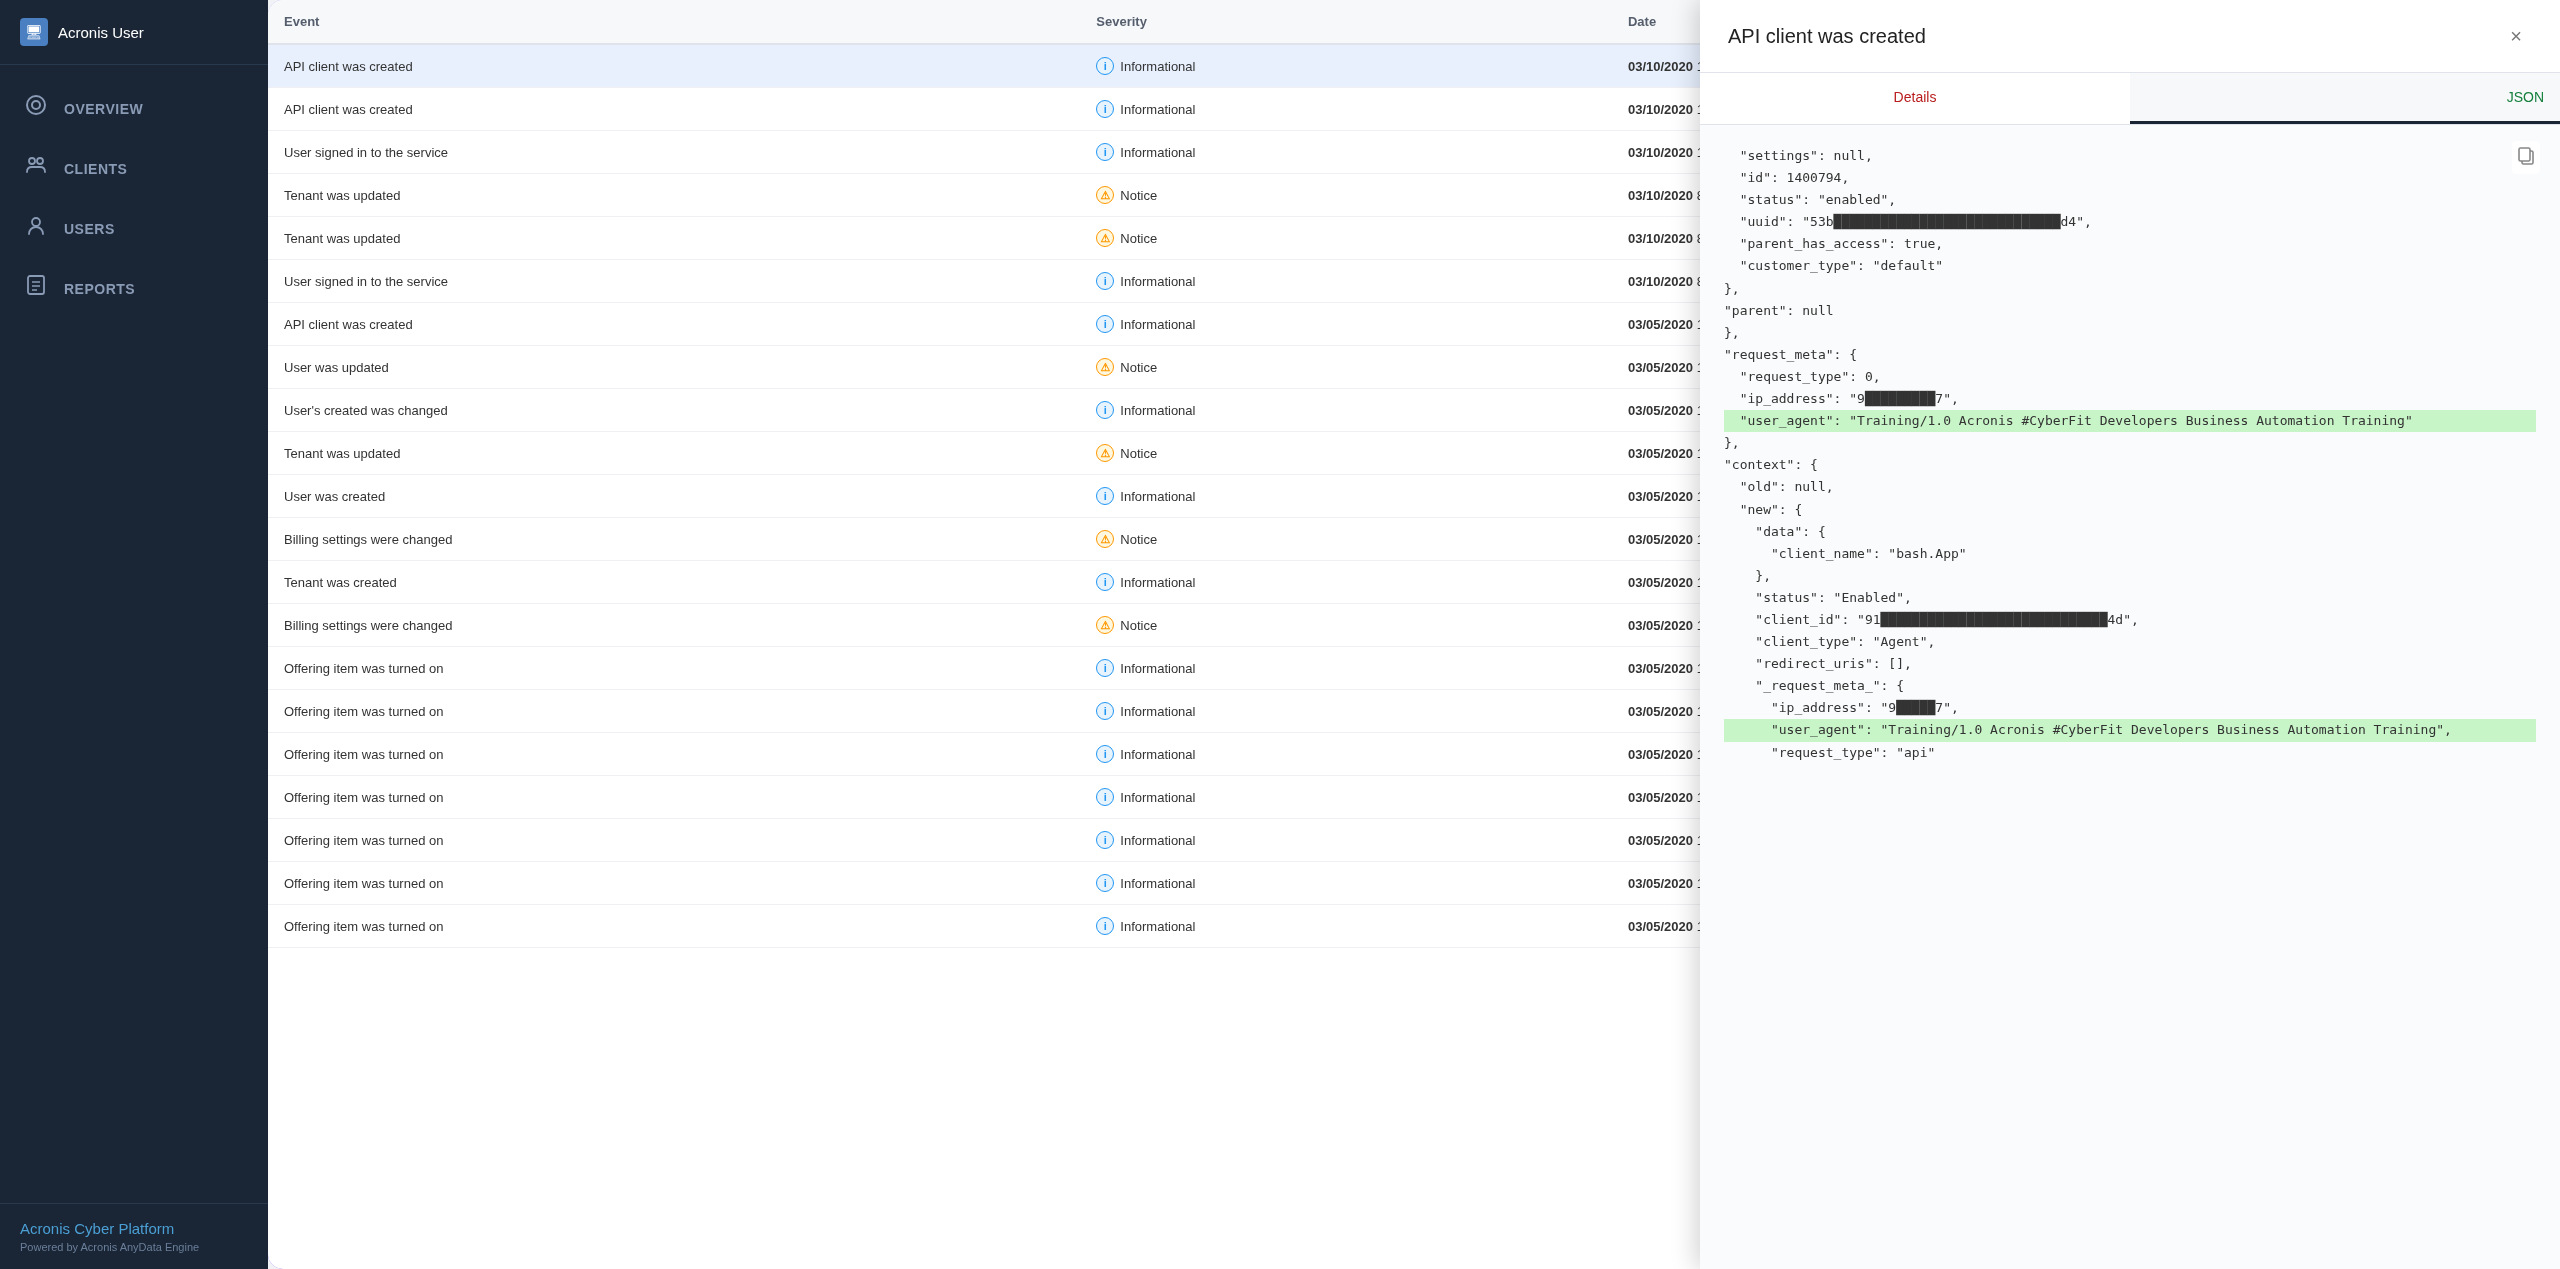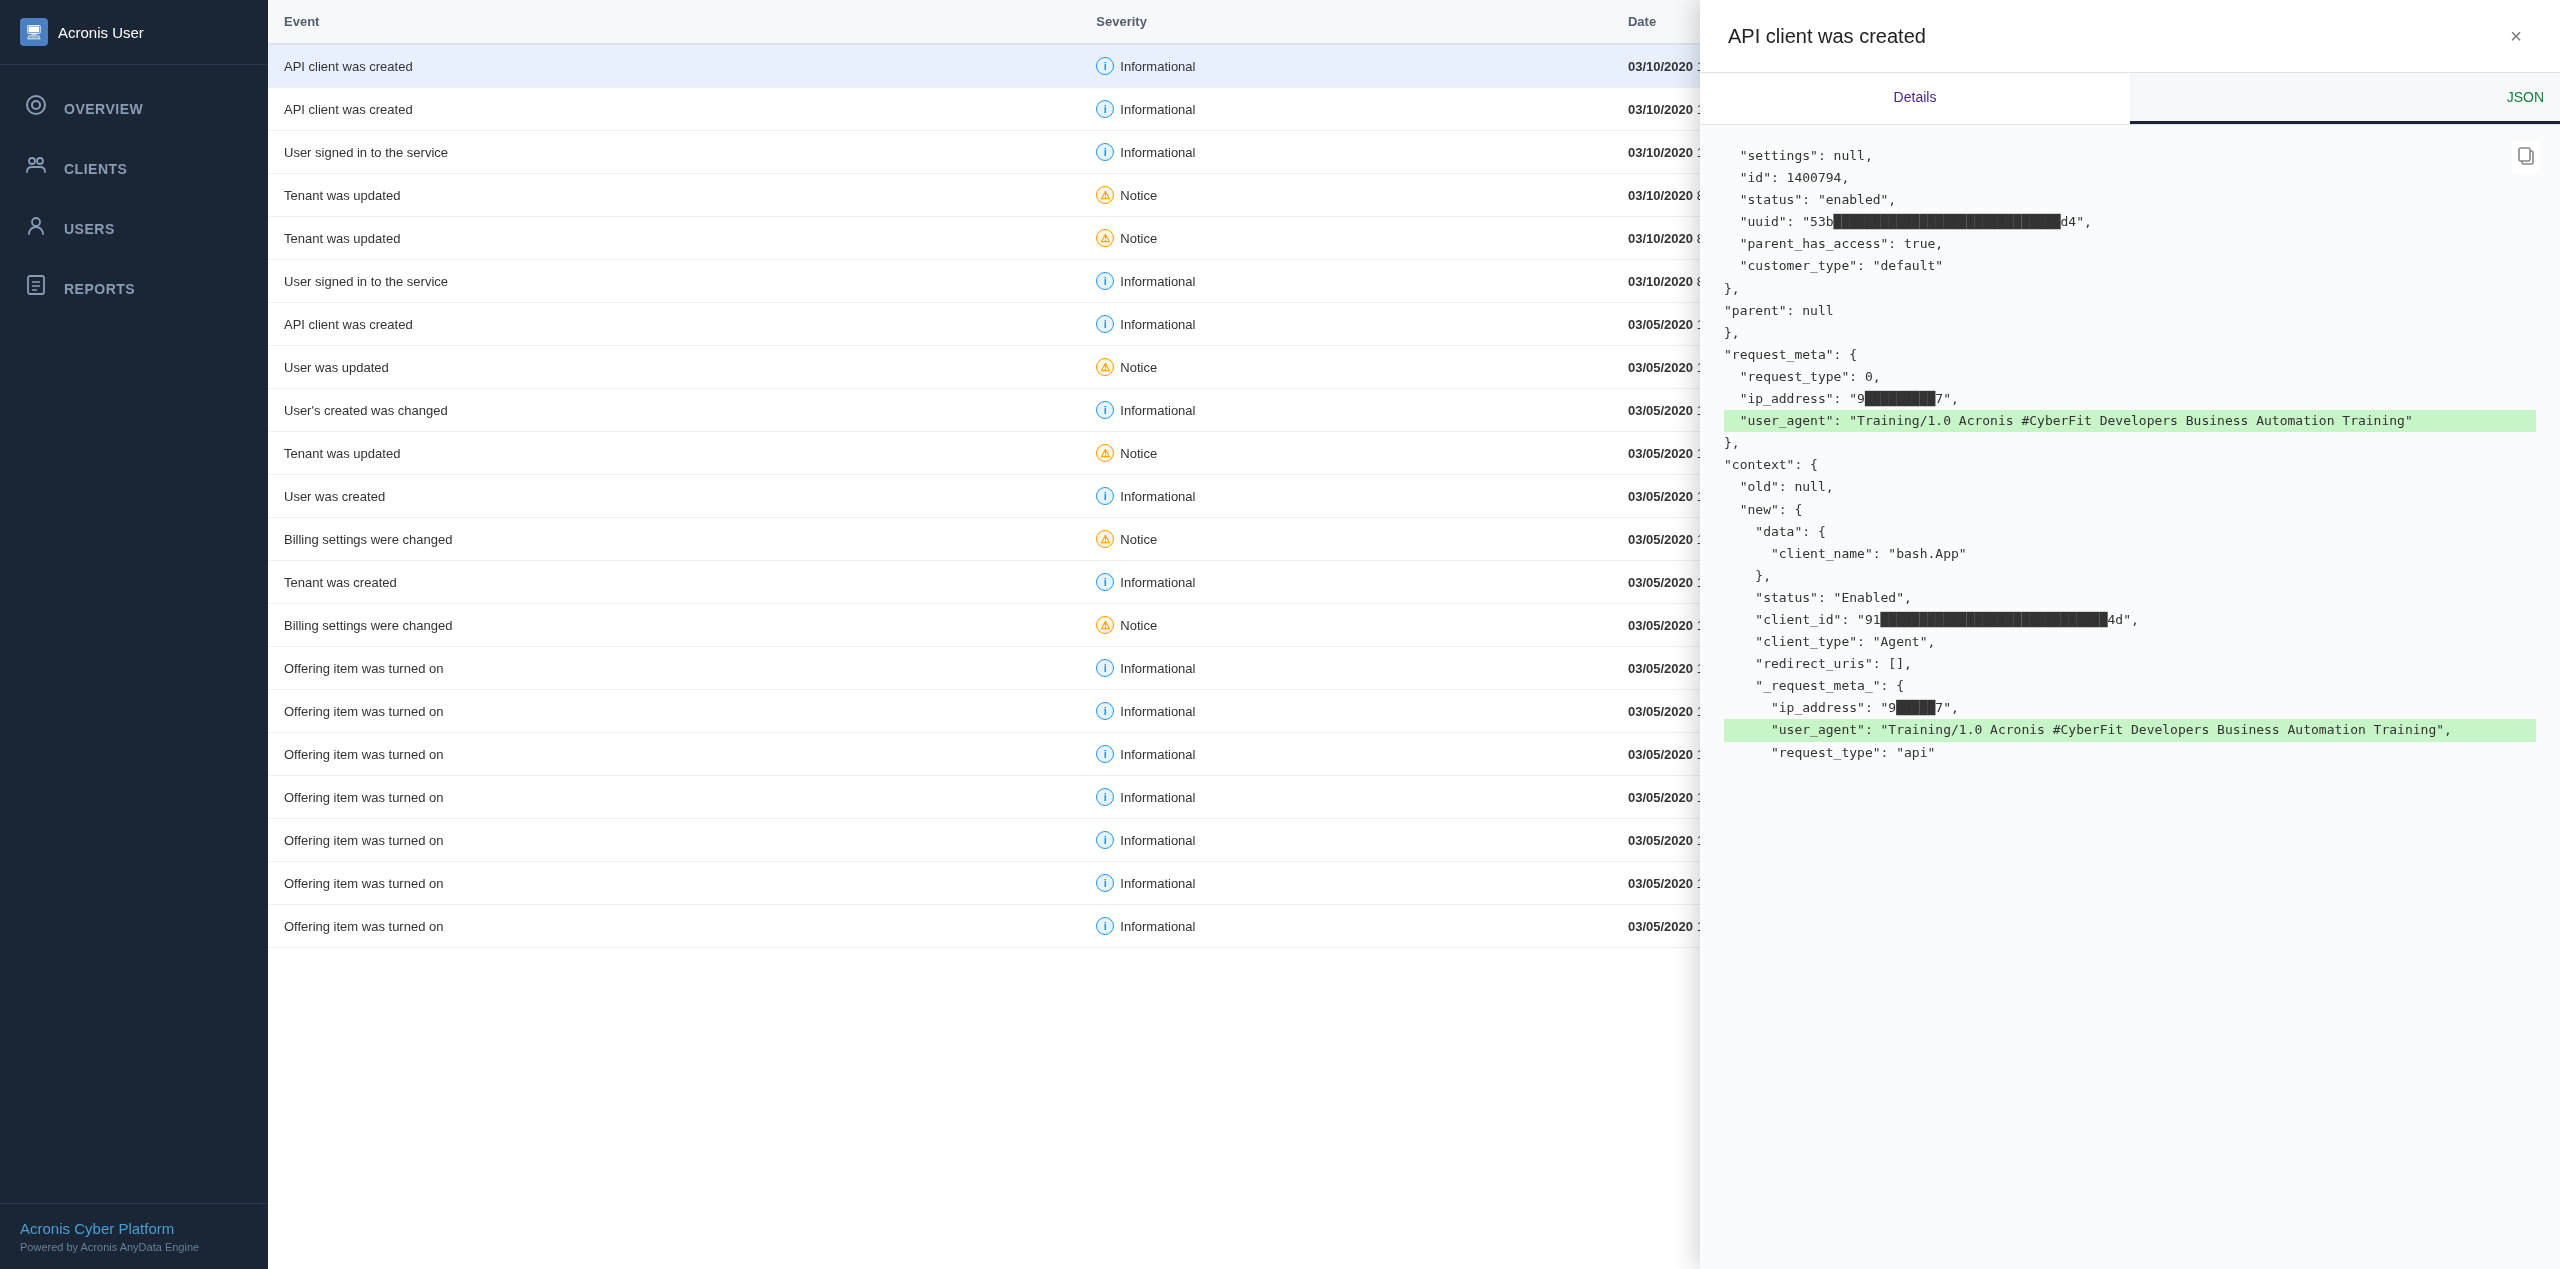--- a/index.html
+++ b/index.html
@@ -64,20 +64,21 @@
     .sidebar-footer-brand span { color: #4a9fd4; }
     .sidebar-footer-sub { color: #6a7f9a; font-size: 11px; }
 
     
     .main-content {
       flex: 1;
       display: flex;
       flex-direction: column;
       overflow: hidden;
       background: #8b5cf6;
+      border-radius: 15px;
     }
 
     
     .table-container {
       flex: 1;
       overflow-y: auto;
       background: white;
       margin: 0;
       position: relative;
     }
@@ -172,21 +173,21 @@
     }
     .panel-tabs {
       display: flex;
       border-bottom: 1px solid #e0e4ea;
     }
     .panel-tab {
       flex: 1;
       padding: 16px;
       text-align: center;
       font-size: 14px;
-      color: #4c1d95;
+      color: #b91c1c;
       cursor: pointer;
       border-bottom: 3px solid transparent;
     }
     .panel-tab.active {
       color: #15803d;
       border-bottom: 3px solid #1a2535;
       background: #f7f8fa;
       text-align: right;
     }
     .panel-body {

